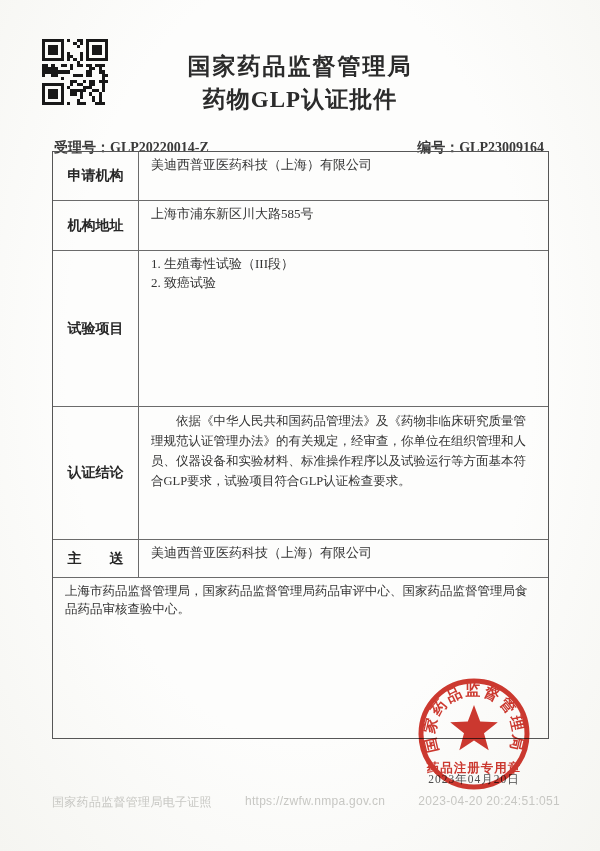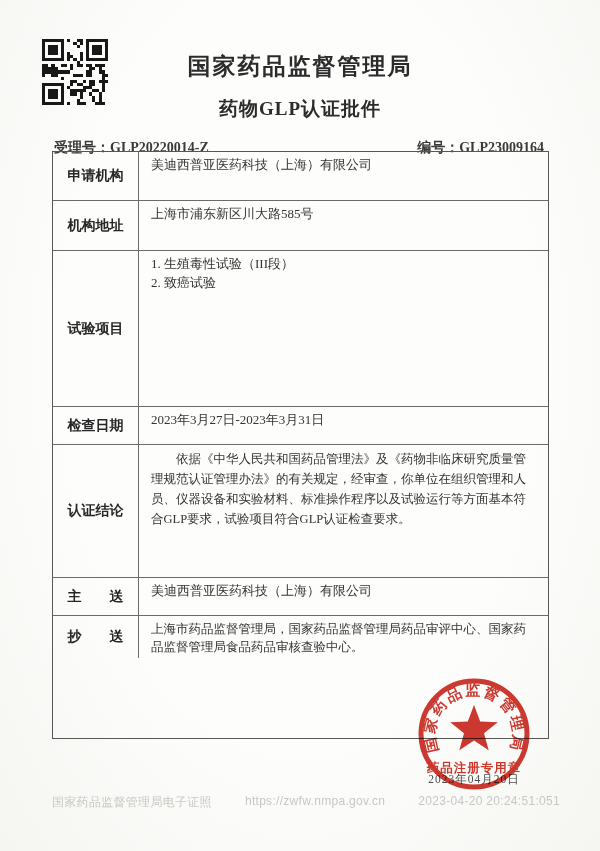--- a/index.html
+++ b/index.html
@@ -19,22 +19,22 @@
     position:absolute; left:42px; top:38px;
     width:66px; height:68px;
   }
   .qr svg { width:100%; height:100%; shape-rendering:crispEdges; }
   .title {
     position:absolute; left:0; top:51px; width:100%;
     text-align:center; font-size:23px; font-weight:bold;
     letter-spacing:2px; color:#2b2b2b;
   }
   .subtitle {
-    position:absolute; left:0; top:96px; width:100%;
-    text-align:center; font-size:19px; font-weight:bold;
+    position:absolute; left:0; top:84px; width:100%;
+    text-align:center; font-size:23px; font-weight:bold;
     letter-spacing:1px; color:#2b2b2b;
   }
   .refline {
     position:absolute; left:54px; top:139px; width:490px;
     display:flex; justify-content:space-between;
     font-size:14px; font-weight:bold; color:#3a3a3a;
   }
   
   .doc-table {
     position:absolute; left:52px; top:151px;
@@ -332,51 +332,40 @@
     <div class="row r3">
       <div class="lcell">
           <span class="spread">试验项目</span>
         </div>
       <div class="vcell">
         <div>1. 生殖毒性试验（III段）</div>
         <div>2. 致癌试验</div>
       </div>
     </div>
 
-    <div class="row r4">
-      <div class="lcell">
-          <span class="spread">检查日期</span>
-        </div>
-      <div class="vcell">
-          <div>2023年3月27日-2023年3月31日</div>
-        </div>
-    </div>
 
     <div class="row r5">
       <div class="lcell">
           <span class="spread">认证结论</span>
         </div>
       <div class="vcell small">
           <div class="conclusion">依据《中华人民共和国药品管理法》及《药物非临床研究质量管理规范认证管理办法》的有关规定，经审查，你单位在组织管理和人员、仪器设备和实验材料、标准操作程序以及试验运行等方面基本符合GLP要求，试验项目符合GLP认证检查要求。</div>
         </div>
     </div>
 
     <div class="row r6">
       <div class="lcell">
           <span class="spread">主送</span>
         </div>
       <div class="vcell">
           <div>美迪西普亚医药科技（上海）有限公司</div>
         </div>
     </div>
 
     <div class="row r7">
-      <div class="lcell">
-          <span class="spread">抄送</span>
-        </div>
       <div class="vcell small">
           <div>上海市药品监督管理局，国家药品监督管理局药品审评中心、国家药品监督管理局食品药品审核查验中心。</div>
         </div>
     </div>
 
 
   </div>
 
   <div class="stamp-date">2023年04月20日</div>
 

